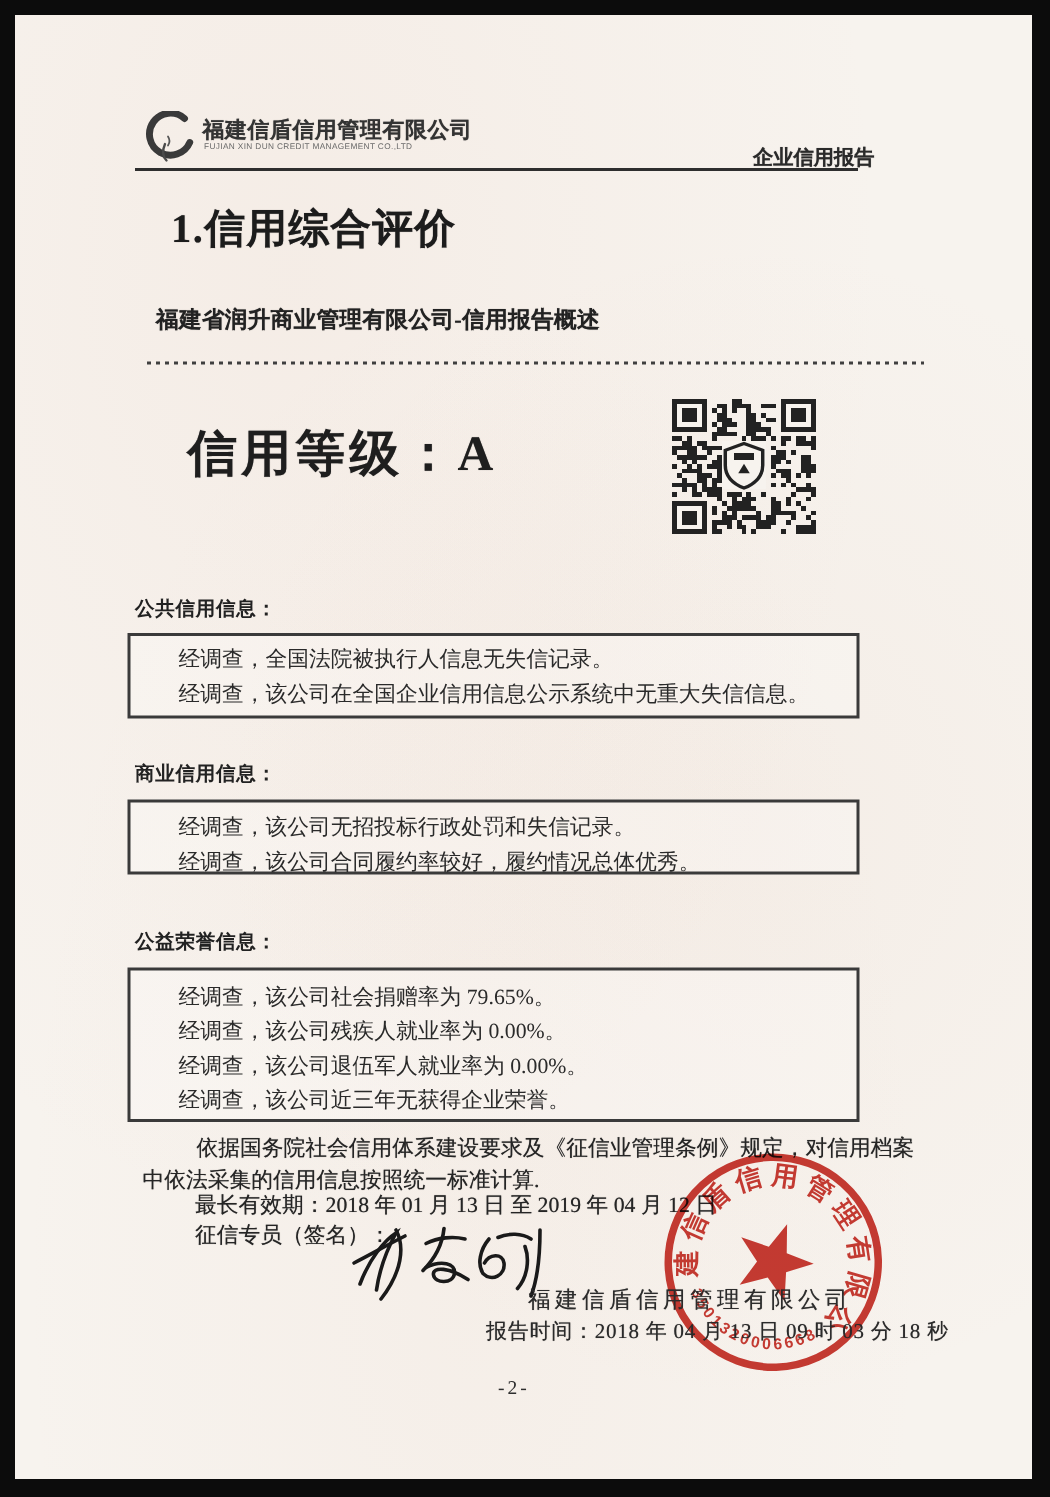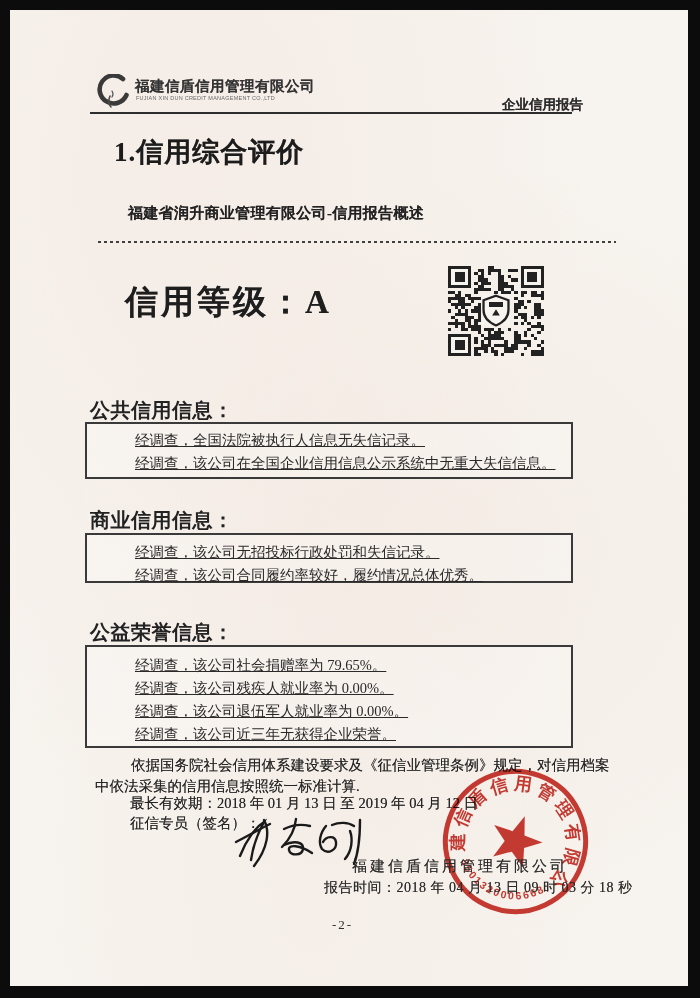--- a/index.html
+++ b/index.html
@@ -16,30 +16,30 @@
   .edge.b{left:0;top:986px;width:700px;height:12px;}
   .edge.l{left:0;top:0;width:10px;height:998px;}
   .edge.r{left:688px;top:0;width:12px;height:998px;}
   .abs{position:absolute;white-space:nowrap;}
   .scan{text-shadow:0 0 .5px rgba(20,20,20,.6);}
   .logo-cn{left:135px;top:77px;font-size:14.5px;font-weight:bold;letter-spacing:.5px;color:#333;}
   .logo-en{left:136px;top:95px;font-size:5.5px;letter-spacing:.25px;color:#6a6a6a;font-family:"Liberation Sans",sans-serif;}
   .report-type{left:502px;top:96px;font-size:13.5px;font-weight:bold;color:#2a2a2a;}
   .header-line{left:90px;top:112px;width:482px;height:2px;background:#2e2e2e;}
   .doc-title{left:96px;top:134px;font-size:27px;font-weight:bold;letter-spacing:1px;color:#1c1c1c;margin-left:18px;}
-  .subtitle{left:104px;top:204px;font-size:15px;font-weight:bold;letter-spacing:.3px;color:#222;margin-left:24px;}
+  .subtitle{left:104px;top:204px;font-size:15px;font-weight:bold;letter-spacing:.3px;color:#222;}
   .dash-rule{left:98px;top:241px;width:518px;height:2px;
     background:repeating-linear-gradient(90deg,#3f3f3f 0 3px,transparent 3px 6px);}
   .rating{left:125px;top:280px;font-size:33px;font-weight:bold;letter-spacing:3px;color:#1e1e1e;}
   .rating .grade{font-family:"Liberation Serif",serif;letter-spacing:0;}
   .qr{left:448px;top:266px;width:96px;height:90px;}
-  .sec-head{font-size:20px;font-weight:600;color:#222;letter-spacing:.5px;}
+  .sec-head{font-size:13px;font-weight:600;color:#222;letter-spacing:.5px;}
   .sec-box{position:absolute;left:85px;width:488px;border:2px solid #3a3a3a;box-sizing:border-box;
            background:rgba(255,255,255,.25);} 
-  .sec-line{padding-left:48px;font-size:14.5px;line-height:23px;color:#2a2a2a;white-space:nowrap;text-decoration:underline;}
+  .sec-line{padding-left:32px;font-size:14.5px;line-height:23px;color:#2a2a2a;white-space:nowrap;}
   .note{font-size:14.5px;color:#252525;}
   .footer-company{left:352px;top:857px;font-size:15px;letter-spacing:3px;color:#2c2c2c;}
   .report-time{left:324px;top:879px;font-size:14px;letter-spacing:.5px;color:#2a2a2a;}
   .page-num{left:332px;top:917px;font-size:13px;letter-spacing:2px;color:#2e2e2e;}
   .stamp{left:438px;top:764px;width:155px;height:155px;transform:rotate(20deg);
          mix-blend-mode:multiply;opacity:.9;}
   .sig{left:228px;top:810px;width:150px;height:70px;}
 </style>
 </head>
 <body>

